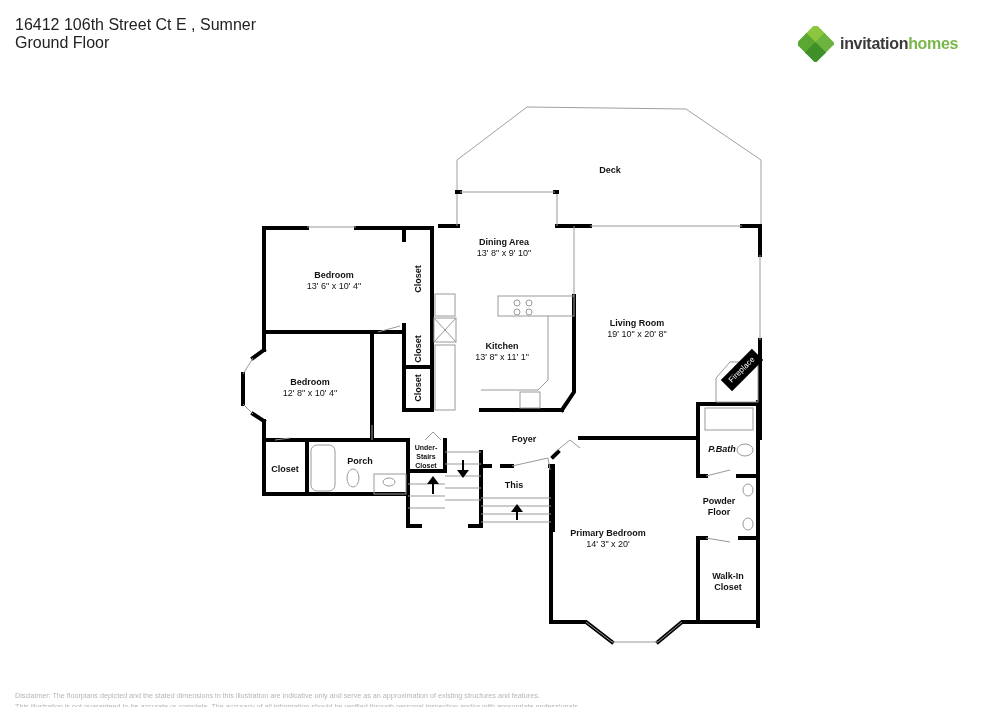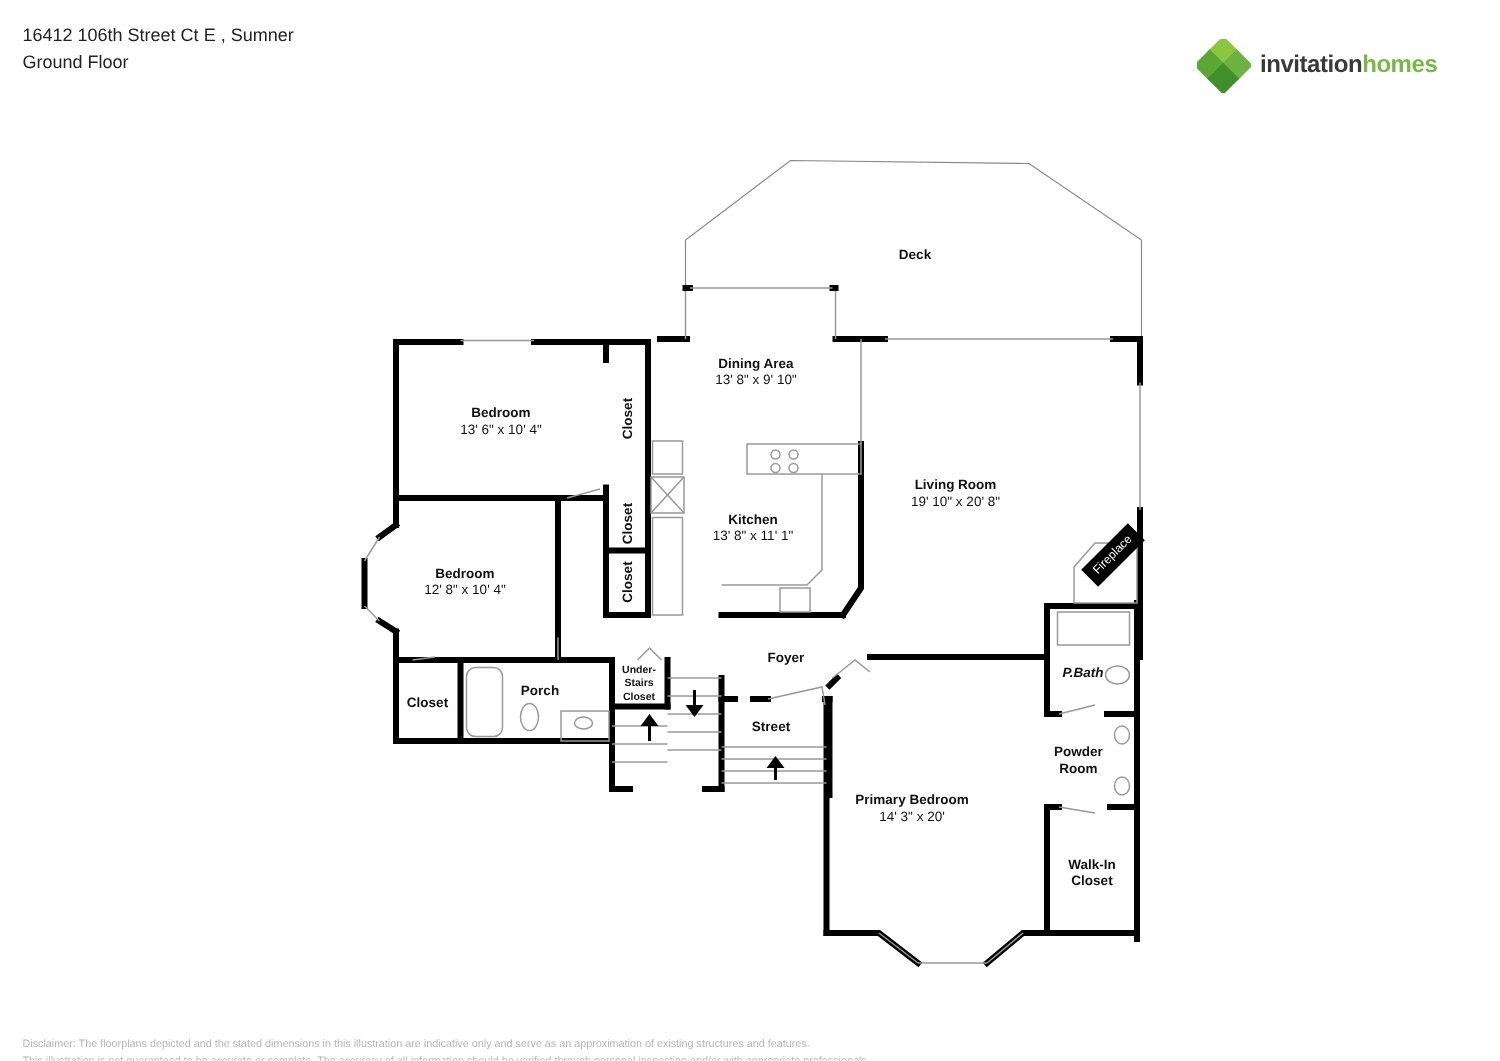--- a/index.html
+++ b/index.html
@@ -1,17 +1,17 @@
 <!DOCTYPE html>
 <html><head>
 <meta charset="utf-8">
 <style>
   html, body { margin: 0; padding: 0; background: #ffffff; }
   body { width: 1000px; height: 707px; position: relative; overflow: hidden; font-family: "Liberation Sans", sans-serif; color: #111; }
-  .hdr { position: absolute; left: 15px; font-size: 12px; color: #222; }
+  .hdr { position: absolute; left: 15px; font-size: 16px; color: #222; }
   .logo { position: absolute; left: 798px; top: 24px; height: 40px; display: flex; align-items: center; }
   .logo-text { font-size: 16px; font-weight: bold; letter-spacing: -0.3px; margin-left: 6px; }
   .logo-text .a { color: #3a3a3a; }
   .logo-text .b { color: #7ab648; }
   .disclaimer { position: absolute; left: 15px; font-size: 7.2px; color: #b5b5b5; white-space: nowrap; }
   svg.plan { position: absolute; left: 0; top: 0; }
   .lbl { position: absolute; text-align: center; font-size: 9px; line-height: 11px; color: #111; transform: translate(-50%, -50%); white-space: nowrap; }
   .lbl b { display: block; font-weight: bold; }
   .vlbl { position: absolute; font-size: 9px; font-weight: bold; transform: translate(-50%, -50%) rotate(-90deg); white-space: nowrap; }
   .fire { position: absolute; left: 720px; top: 362px; width: 44px; height: 16px; background: #000; color: #fff; font-size: 8px; text-align: center; line-height: 16px; transform: rotate(-45deg); }
@@ -186,29 +186,29 @@
   </div>
 <div class="lbl" style="left:426px;top:456px;font-size:7px;line-height:9px;">
     <b>Under-</b>
     <b>Stairs</b>
     <b>Closet</b>
   </div>
 <div class="lbl" style="left:524px;top:439px;">
     <b>Foyer</b>
   </div>
 <div class="lbl" style="left:514px;top:485px;">
-    <b>Street</b>
+    <b>This</b>
   </div>
 <div class="fire">Fireplace</div>
 <div class="lbl" style="left:722px;top:449px;font-style:italic;">
     <b>P.Bath</b>
   </div>
 <div class="lbl" style="left:719px;top:507px;">
     <b>Powder</b>
-    <b>Room</b>
+    <b>Floor</b>
   </div>
 <div class="lbl" style="left:608px;top:539px;text-align:center;"><b>Primary Bedroom</b><span>14' 3" x 20'</span></div>
 <div class="lbl" style="left:728px;top:582px;">
     <b>Walk-In</b>
     <b>Closet</b>
   </div>
 
 <div class="disclaimer" style="top:691px;">Disclaimer: The floorplans depicted and the stated dimensions in this illustration are indicative only and serve as an approximation of existing structures and features.</div>
 <div class="disclaimer" style="top:702px;">This illustration is not guaranteed to be accurate or complete. The accuracy of all information should be verified through personal inspection and/or with appropriate professionals.</div>
 

